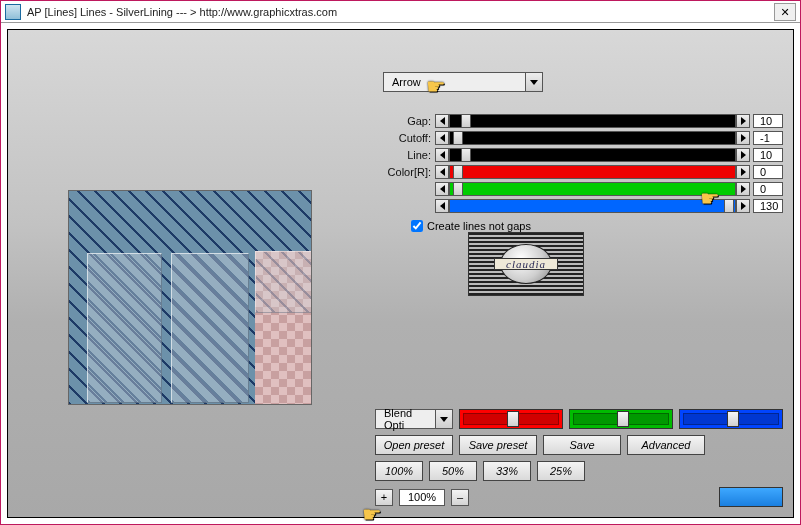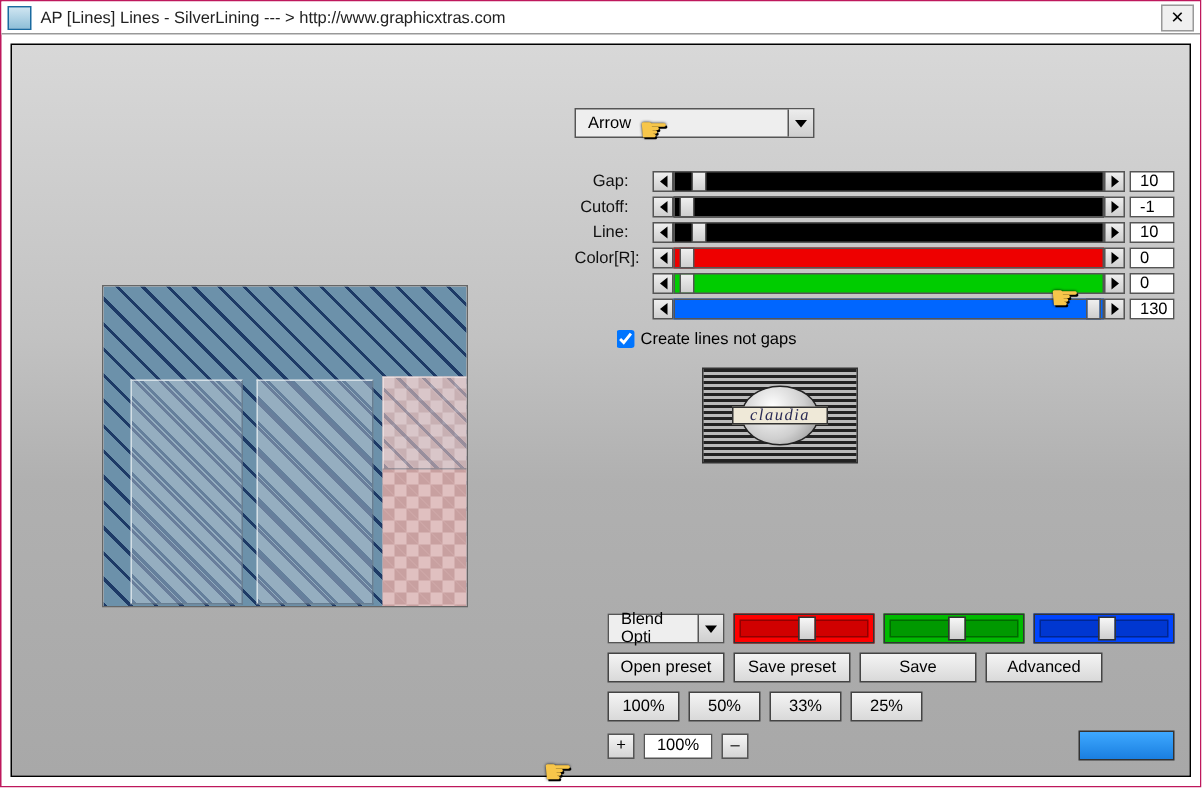--- a/index.html
+++ b/index.html
@@ -15,35 +15,35 @@
   .hatch-pane { position:absolute; background: rgba(200,210,220,0.45); border-left:1px solid rgba(255,255,255,.6); border-top:1px solid rgba(255,255,255,.6); border-right:1px solid rgba(60,80,100,.5); border-bottom:1px solid rgba(60,80,100,.5); }
   .hatch-pane::before{content:'';position:absolute;inset:0;background-image: repeating-linear-gradient(45deg, #1d3a66 0 2px, transparent 2px 12px); opacity:.4;}
   .checker { position:absolute; background-image: linear-gradient(45deg,#c8a0a0 25%,transparent 25%,transparent 75%,#c8a0a0 75%),linear-gradient(45deg,#c8a0a0 25%,#e0c0c0 25%,#e0c0c0 75%,#c8a0a0 75%); background-size:16px 16px; background-position:0 0,8px 8px; }
   .right-col { position: absolute; left: 375px; top: 42px; right: 10px; }
   .dropdown { width: 160px; height: 20px; border: 1px solid #555; background: #eee; display:inline-flex; align-items:center; position:relative; }
   .dropdown .dd-label { padding-left:8px; flex:1; }
   .dropdown .dd-btn { width:17px; height:100%; border-left:1px solid #555; background: linear-gradient(#ededed,#cfcfcf); display:flex; align-items:center; justify-content:center; }
   .dd-btn::after{content:'';border-left:4px solid transparent;border-right:4px solid transparent;border-top:5px solid #000;}
   .param-grid { margin-top: 20px; }
   .param-row { display:flex; align-items:center; height:17px; }
-  .param-row .plabel { width:52px; text-align:right; padding-right:16px; color:#111; }
+  .param-row .plabel { width:52px; text-align:right; padding-right:4px; color:#111; }
   .arrowbtn { width:14px; height:14px; border:1px solid #555; background: linear-gradient(#efefef,#cfcfcf); display:flex; align-items:center; justify-content:center; }
   .arrowbtn.l::after{content:'';border-top:4px solid transparent;border-bottom:4px solid transparent;border-right:5px solid #000;}
   .arrowbtn.r::after{content:'';border-top:4px solid transparent;border-bottom:4px solid transparent;border-left:5px solid #000;}
   .track { flex:1; height:14px; border:1px solid #555; background:#000; position:relative; }
   .track .thumb { position:absolute; top:-1px; bottom:-1px; width:10px; background: linear-gradient(#efefef,#cfcfcf); border:1px solid #555; }
   .valbox { width:30px; height:14px; margin-left:3px; border:1px solid #555; background:#fff; text-align:left; padding:0 6px; line-height:12px; }
   .checkbox-row { margin-top:6px; display:flex; align-items:center; margin-left:28px; }
   .checkbox-row input { margin-right:4px; width:12px; height:12px; }
-  .logo { position:absolute; left:460px; top:215px; width:104px; height:64px; background: repeating-linear-gradient(#222 0 2px,#bbb 2px 4px); border:1px solid #333; display:flex; align-items:center; justify-content:center; }
+  .logo { position:absolute; left:460px; top:202px; width:116px; height:64px; background: repeating-linear-gradient(#222 0 2px,#bbb 2px 4px); border:1px solid #333; display:flex; align-items:center; justify-content:center; }
   .logo .globe{width:52px;height:40px;border-radius:50%/50%;background:radial-gradient(circle at 40% 35%,#fff,#cfcfcf 55%,#888);border:1px solid #222;}
   .logo .band{position:absolute;width:64px;height:12px;background:#efe9d8;border:1px solid #333;font-style:italic;display:flex;align-items:center;justify-content:center;font-family:Georgia,serif;letter-spacing:1px;color:#2a2a55;}
-  .bottom-area { position:absolute; left:397px; right:10px; bottom:10px; }
+  .bottom-area { position:absolute; left:367px; right:10px; bottom:10px; }
   .row { display:flex; gap:6px; margin-top:6px; align-items:center; }
-  .btn { height:20px; border:1px solid #444; background: linear-gradient(#f4f4f4,#d9d9d9); padding:0 6px; display:flex; align-items:center; justify-content:center; cursor:default; min-width:54px; }
+  .btn { height:20px; border:1px solid #444; background: linear-gradient(#f4f4f4,#d9d9d9); padding:0 6px; display:flex; align-items:center; justify-content:center; cursor:default; min-width:54px;font-style:italic; }
   .btn.w80{min-width:78px;}
   .btn.w50{min-width:48px;}
   .small-dd {width:78px;}
   .slider-block{ flex:1; height:20px; border:1px solid #333; background:red; position:relative; }
   .slider-block.green{background:#0b0;} .slider-block.blue{background:#04f;}
   .slider-block .indent{position:absolute;inset:3px;background:rgba(0,0,0,.18);border:1px solid rgba(0,0,0,.3);}
   .slider-block .knob{position:absolute;top:1px;bottom:1px;left:46%;width:12px;background:linear-gradient(#f7f7f7,#cfcfcf);border:1px solid #333;}
   .pct-box{width:46px;height:17px;border:1px solid #555;background:#fff;display:flex;align-items:center;justify-content:center;}
   .pm{width:18px;height:17px;border:1px solid #555;background:linear-gradient(#f4f4f4,#d4d4d4);display:flex;align-items:center;justify-content:center;}
   .color-swatch{width:64px;height:20px;border:1px solid #333;background:linear-gradient(#3ea8ff,#1a7fe0);}

